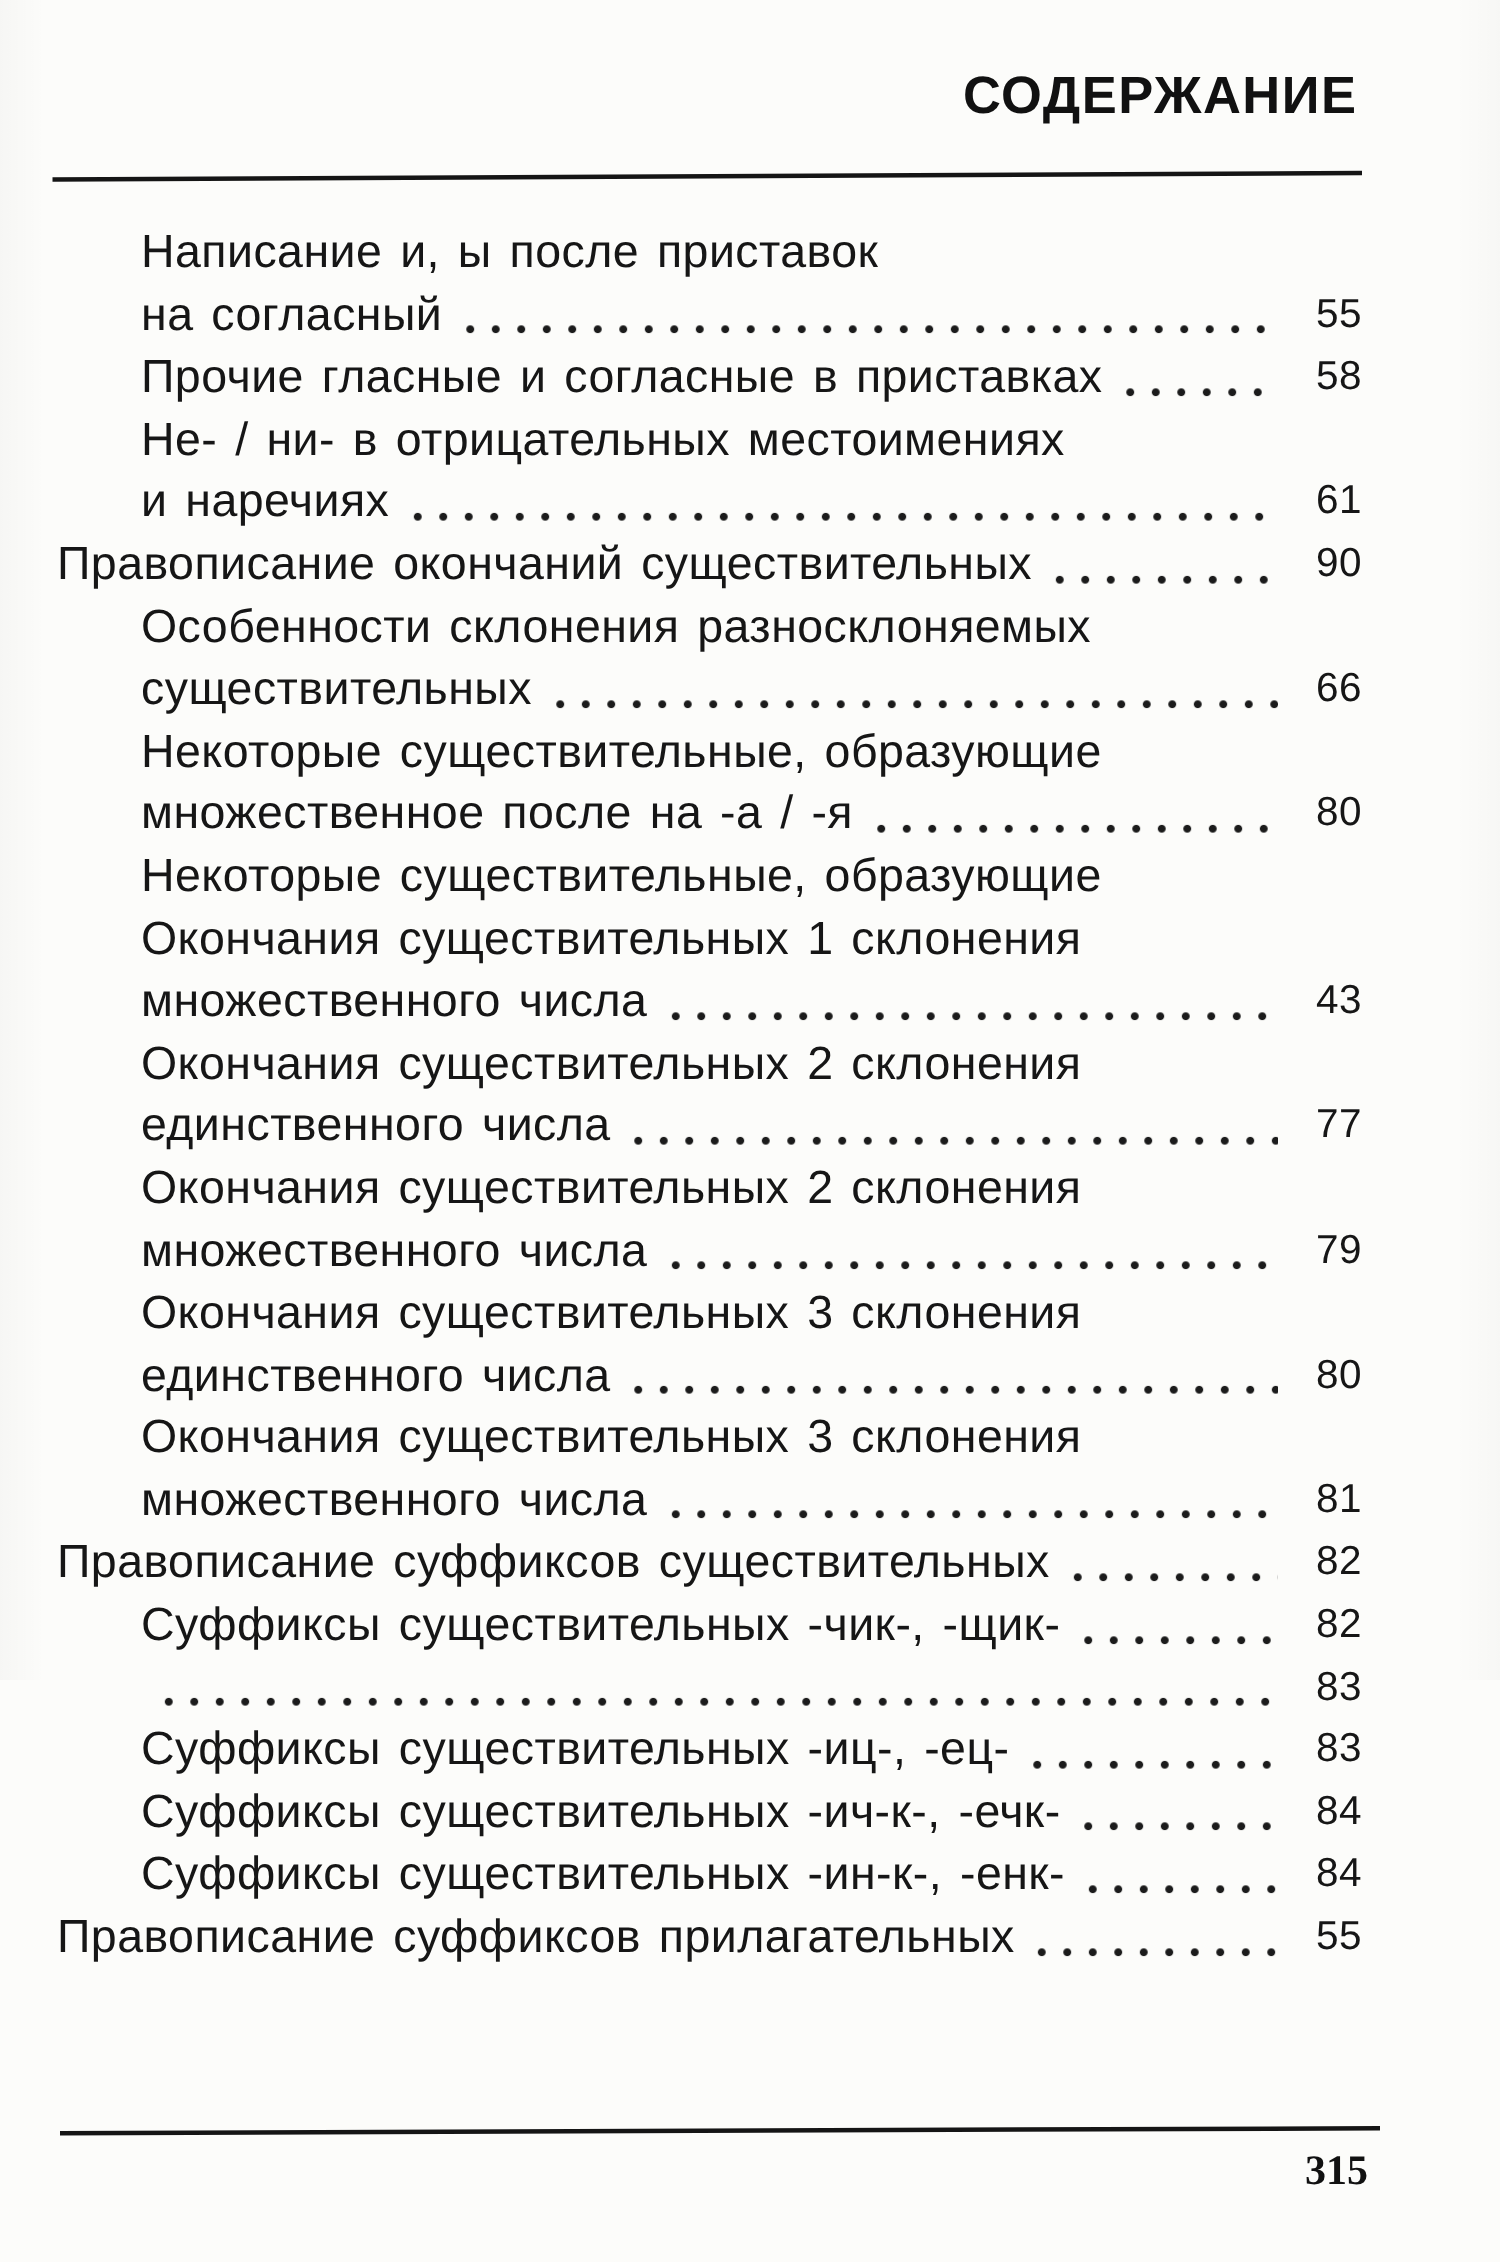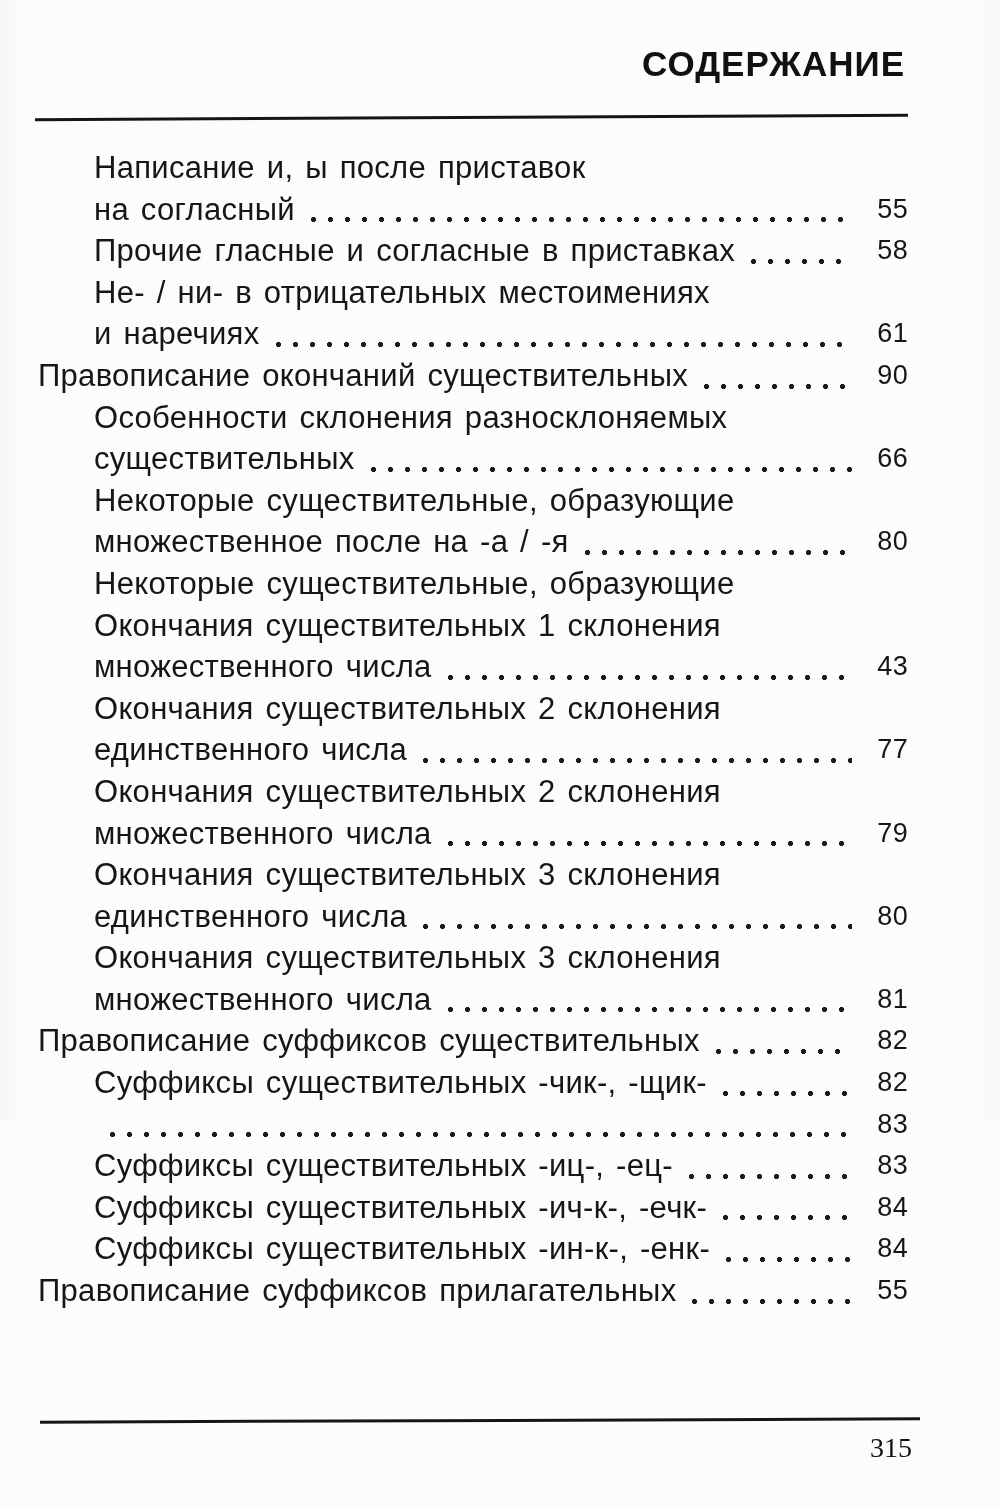--- a/index.html
+++ b/index.html
@@ -94,21 +94,21 @@
     text-align: right;
     font-size: 27px;
   }
 
   
   .folio {
     position: absolute;
     top: 1432px;
     right: 88px;
     font-family: "Liberation Serif", "DejaVu Serif", serif;
-    font-weight: 400;
+    font-weight: 700;
     font-size: 28px;
     color: #111;
   }
 </style>
 </head>
 <body>
 
 <div class="page">
 
   <div class="header">СОДЕРЖАНИЕ</div>

